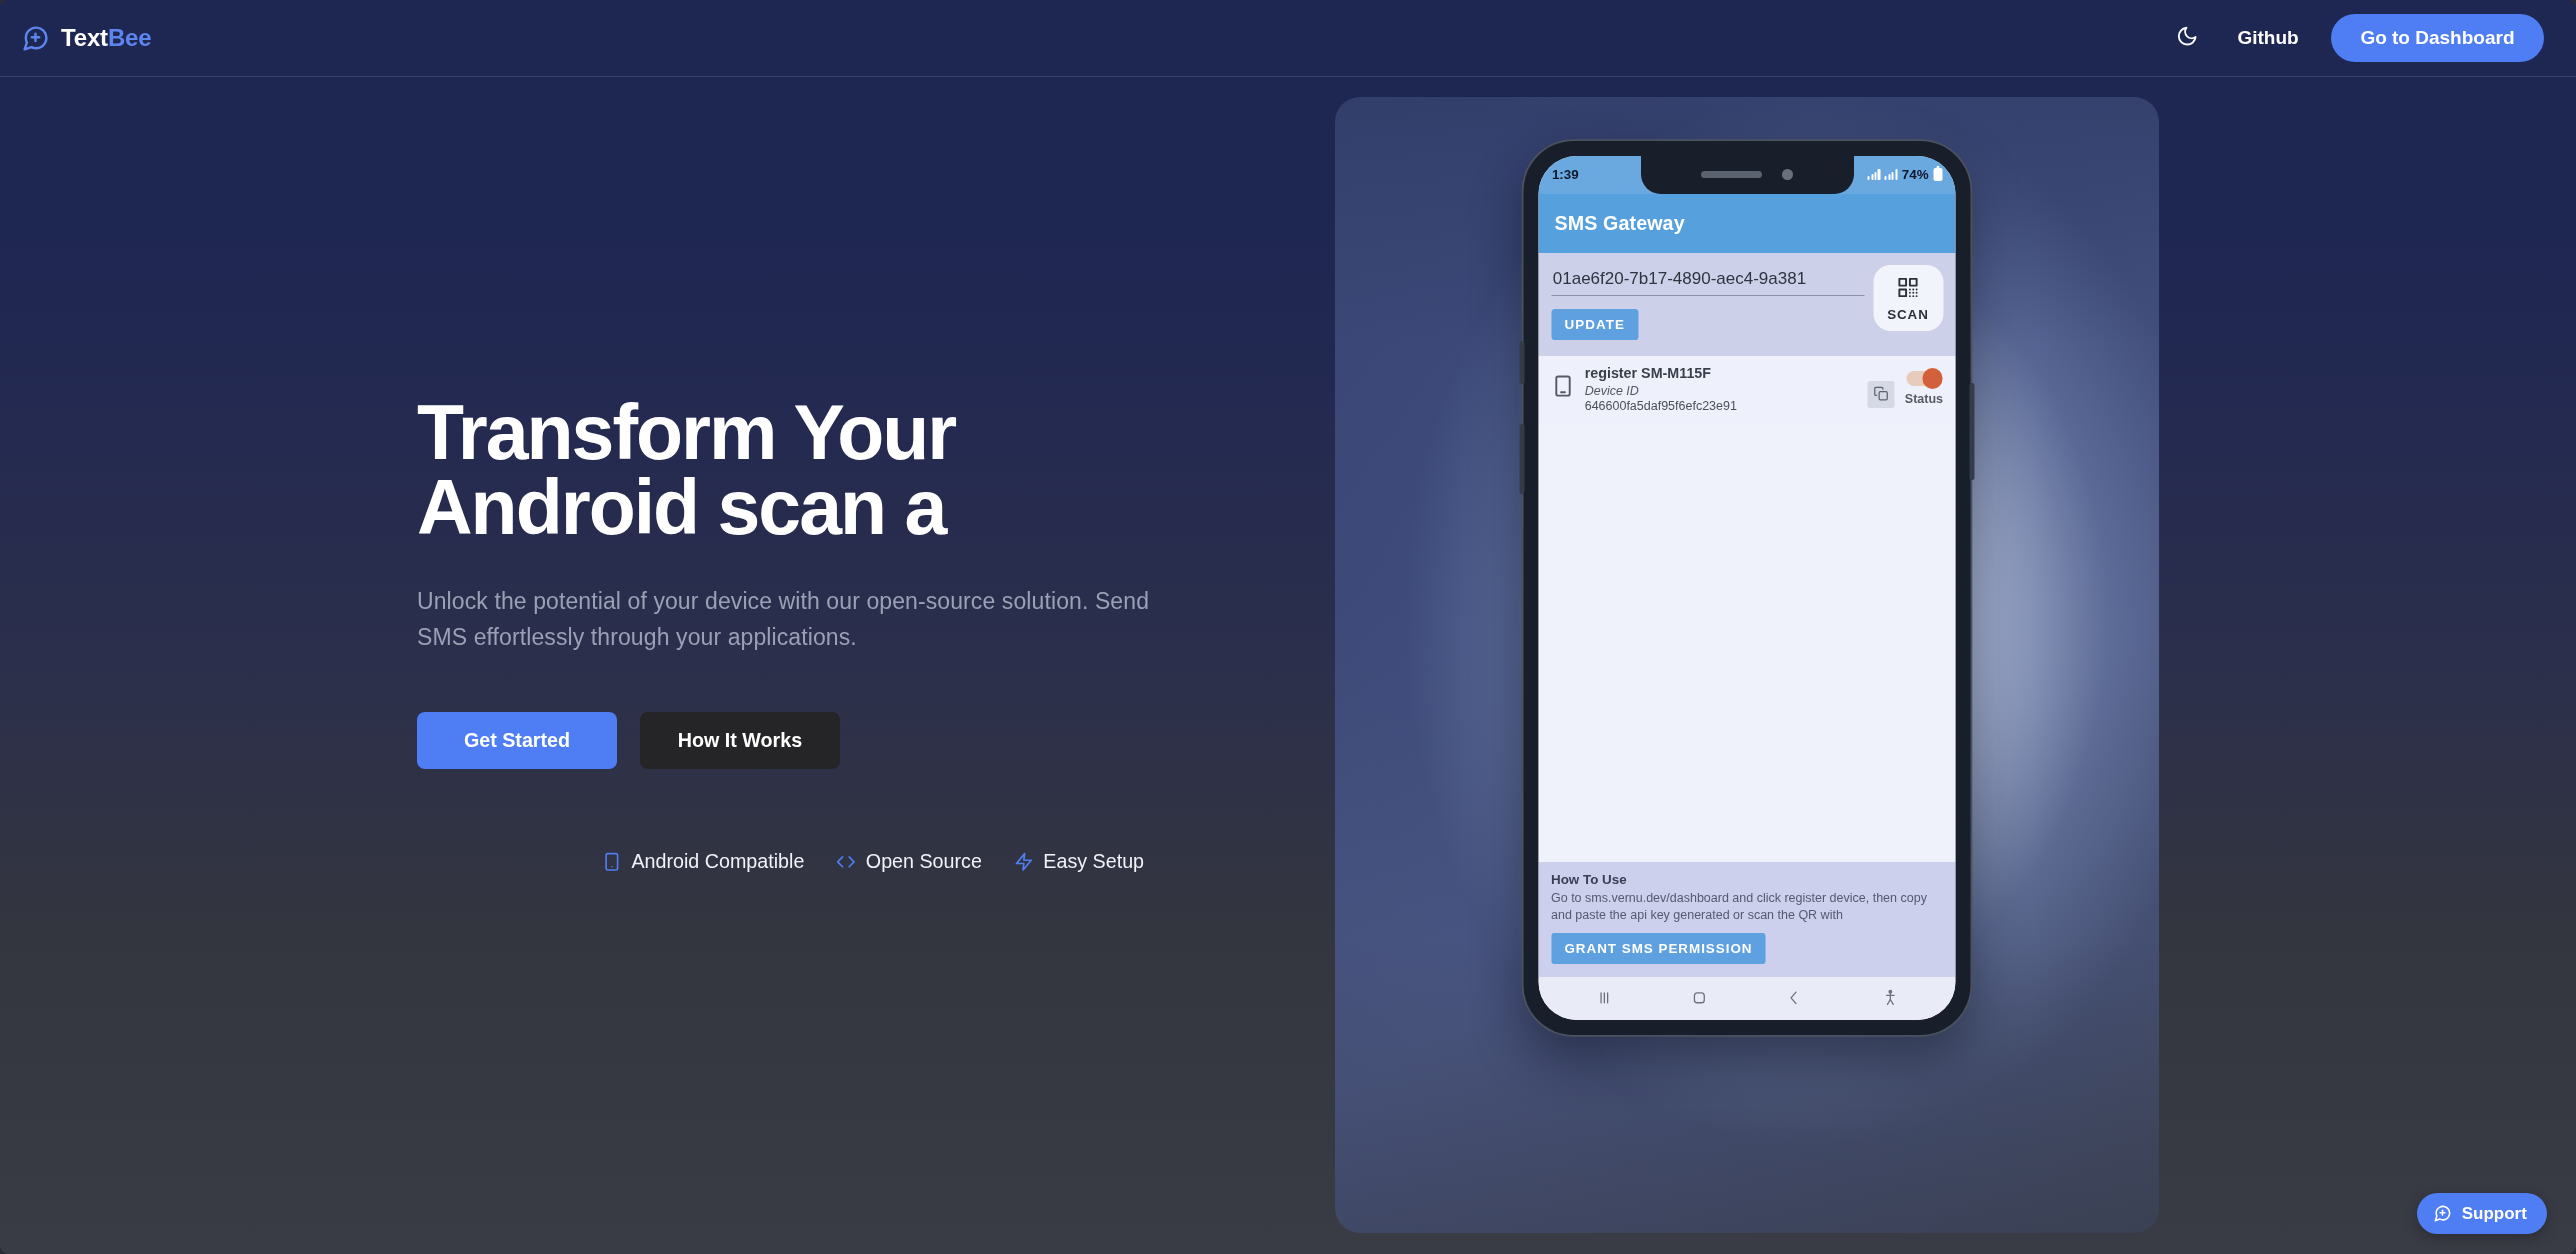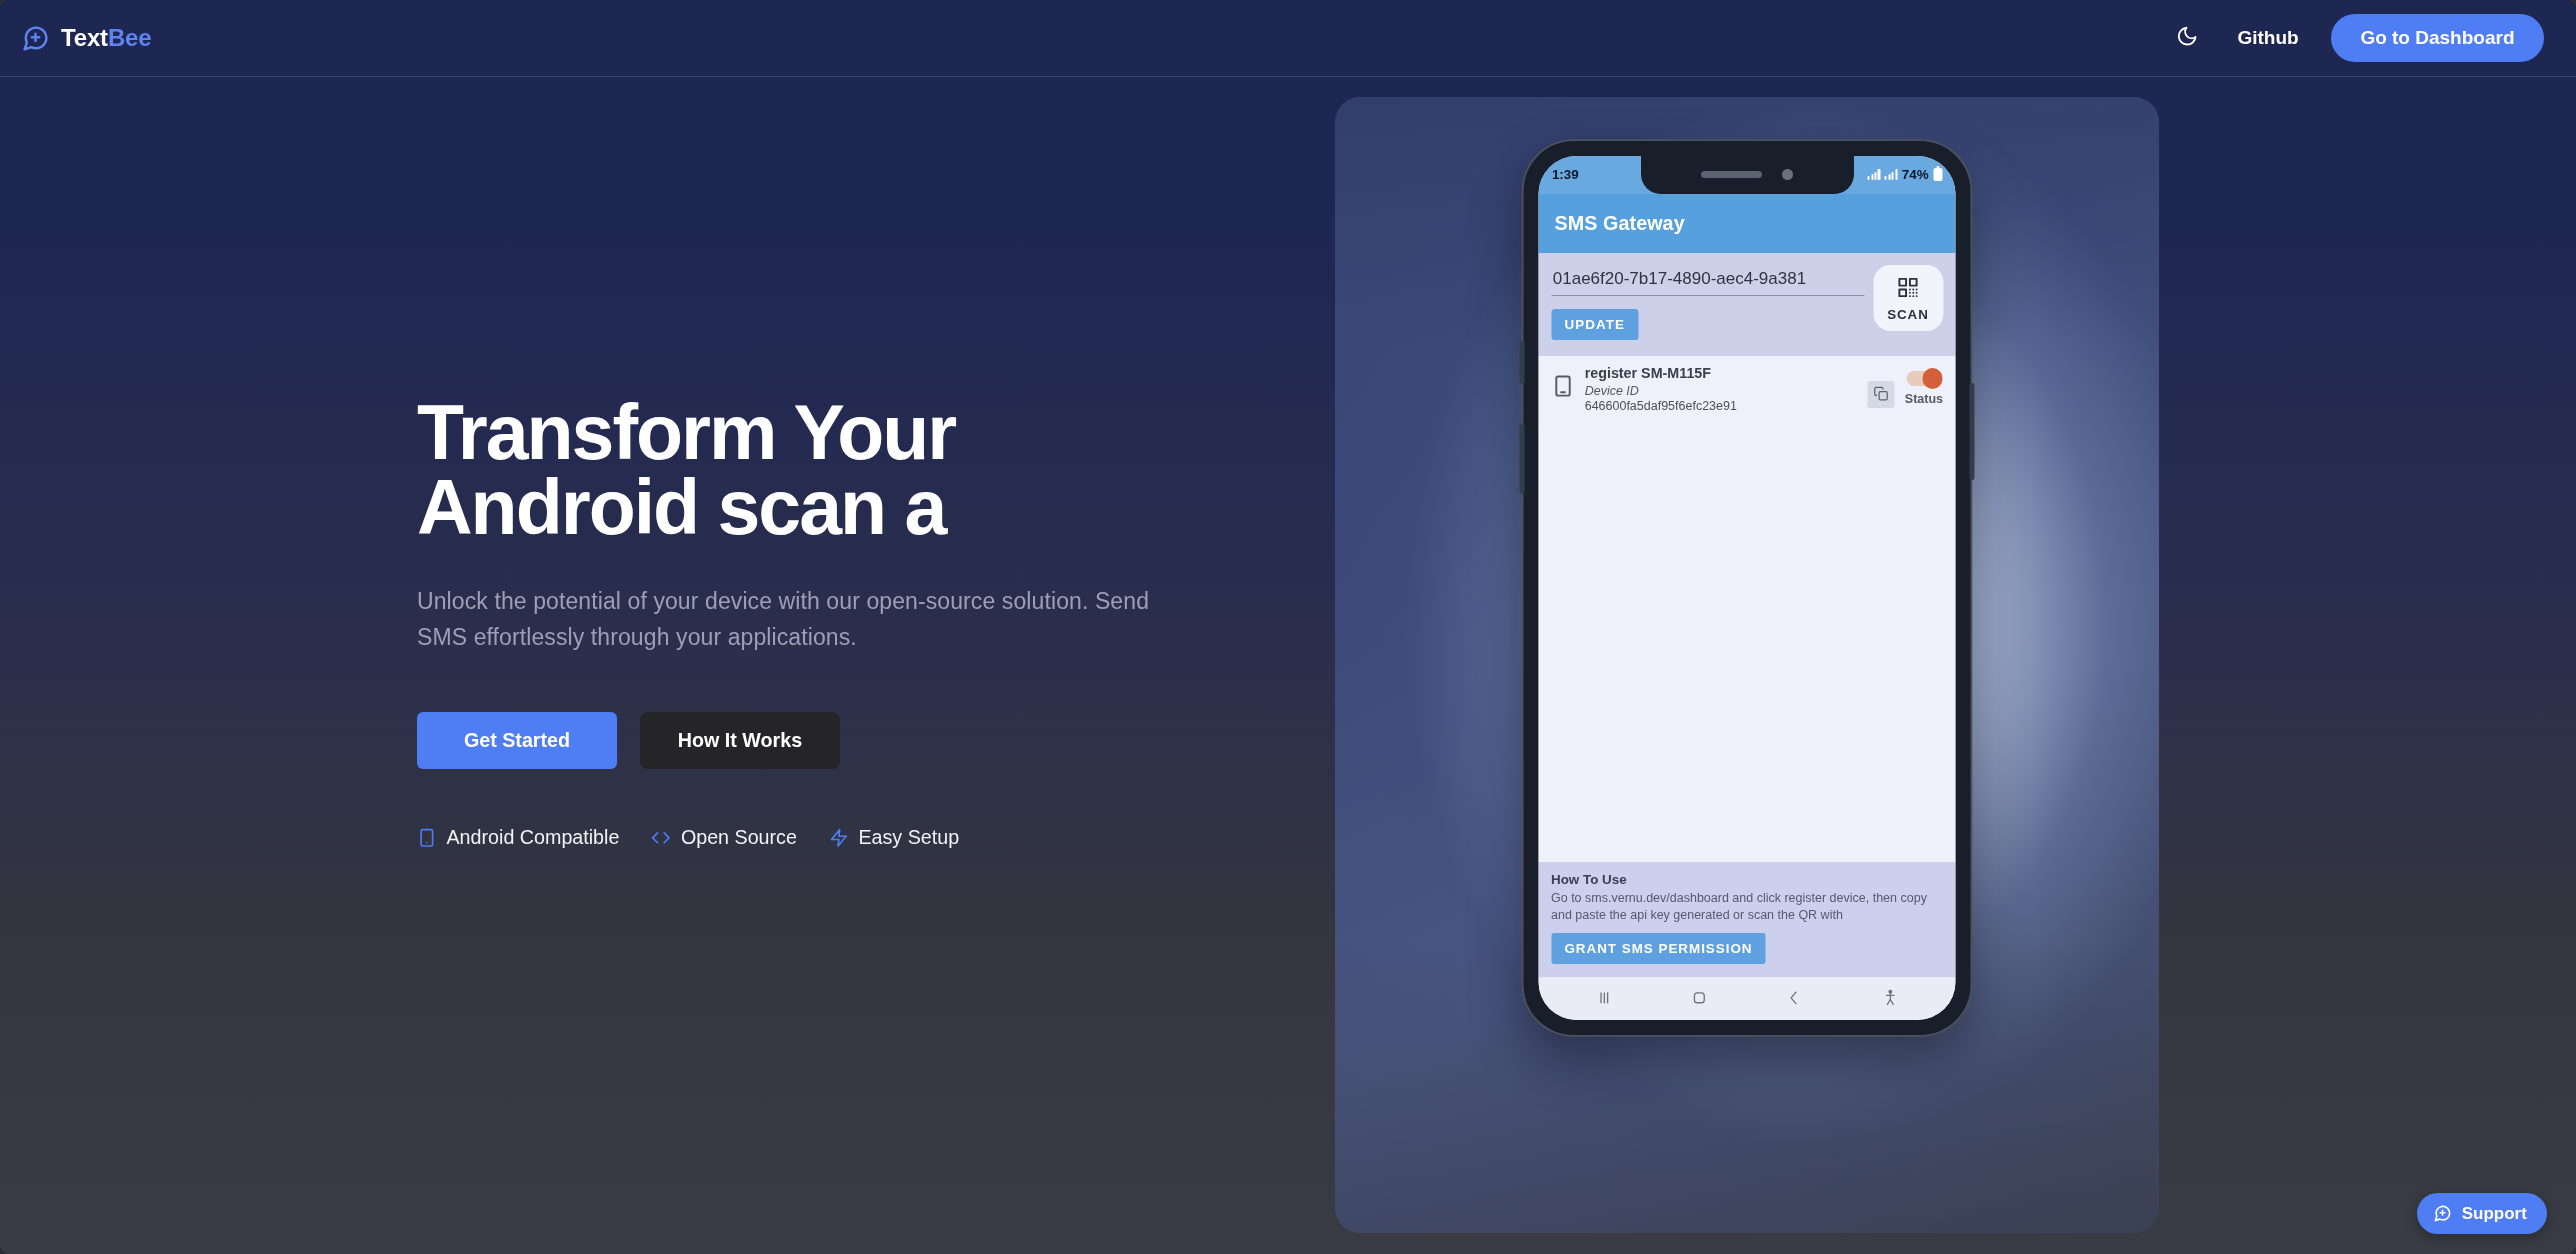--- a/index.html
+++ b/index.html
@@ -137,28 +137,29 @@
   .btn {
     border: none;
     border-radius: 8px;
     font-size: 19.7px;
     font-weight: bold;
     font-family: inherit;
     cursor: pointer;
     padding: 17px 0;
     text-align: center;
   }
-  .btn-primary { background: #4f7df3; color: #fff; width: 200px; border-radius: 6px; }
+  .btn-primary { background: #4f7df3; color: #fff; width: 200px; }
   .btn-secondary { background: #252527; color: #fff; width: 200px; }
 
   .feature-row {
-    margin-top: 57px;
+    margin-top: 81px;
     display: flex;
     align-items: center;
     gap: 32px;
+    justify-content: center;
   }
   .feature {
     display: flex;
     align-items: center;
     gap: 9.8px;
   }
   .feature-icon { width: 19.7px; height: 19.7px; display: block; flex: none; }
   .feature-label {
     font-size: 19.7px;
     color: #f2f3f7;

